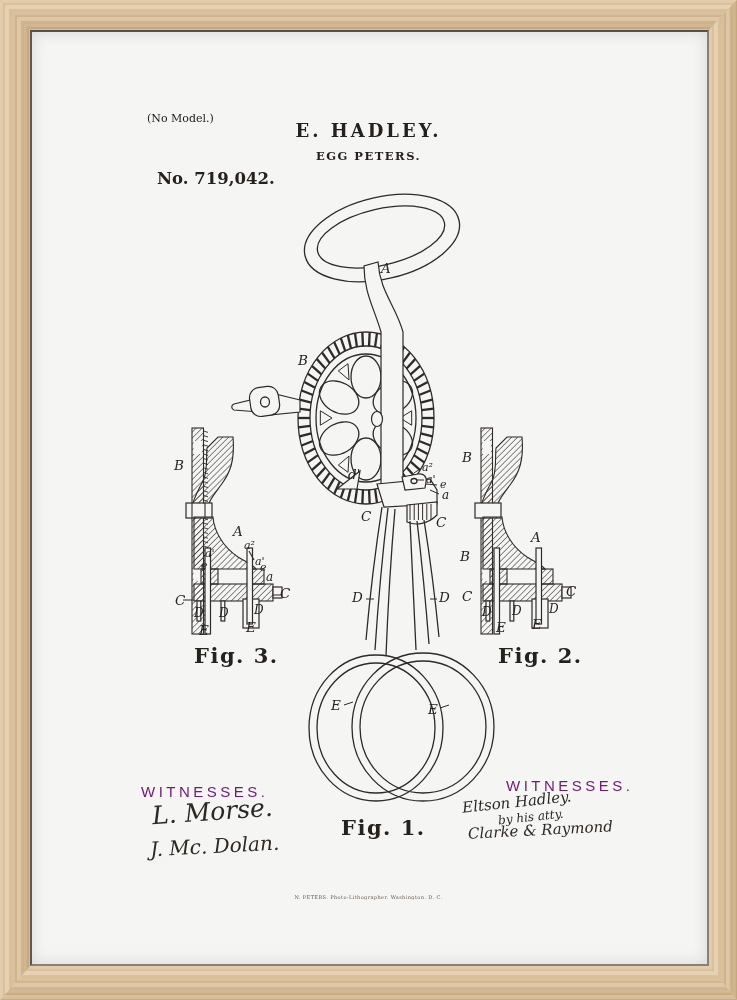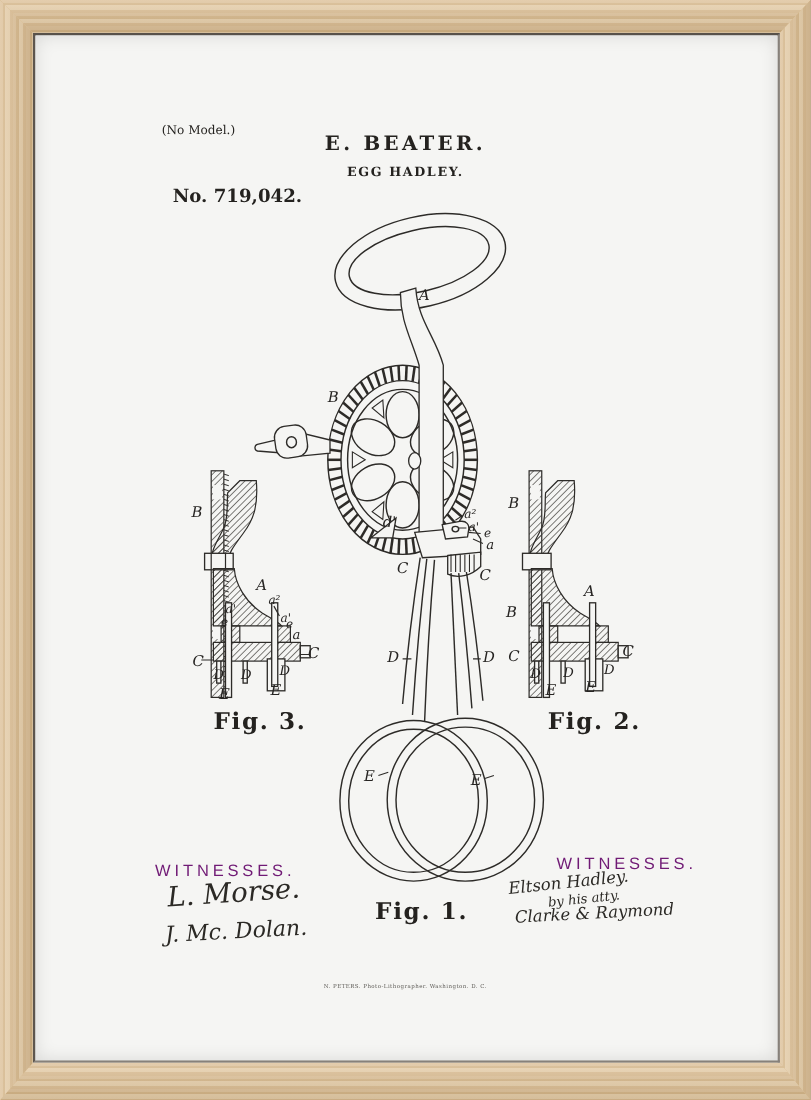--- a/index.html
+++ b/index.html
@@ -317,22 +317,22 @@
     </g>
 
     <g font-family="DejaVu Serif, serif" font-size="21" font-weight="600" letter-spacing="1.5" fill="#24221f" stroke="none">
       <text x="341" y="835">Fig. 1.</text>
       <text x="194" y="663">Fig. 3.</text>
       <text x="498" y="663">Fig. 2.</text>
     </g>
   </svg>
 
   <div class="t no-model">(No Model.)</div>
-  <div class="t center inv-name">E. BEATER.</div>
-  <div class="t center inv-title">EGG HADLEY.</div>
+  <div class="t center inv-name">E. HADLEY.</div>
+  <div class="t center inv-title">EGG PETERS.</div>
   <div class="t pat-no">No. 719,042.</div>
 
   <div class="t hand-head witnesses">WITNESSES.</div>
   <div class="t sig w1">L. Morse.</div>
   <div class="t sig w2">J. Mc. Dolan.</div>
   <div class="t hand-head inventor-h">WITNESSES.</div>
   <div class="t sig s1">Eltson Hadley.</div>
   <div class="t sig s2">by his atty.</div>
   <div class="t sig s3">Clarke &amp; Raymond</div>
   <div class="t center litho">N. PETERS. Photo-Lithographer. Washington. D. C.</div>

